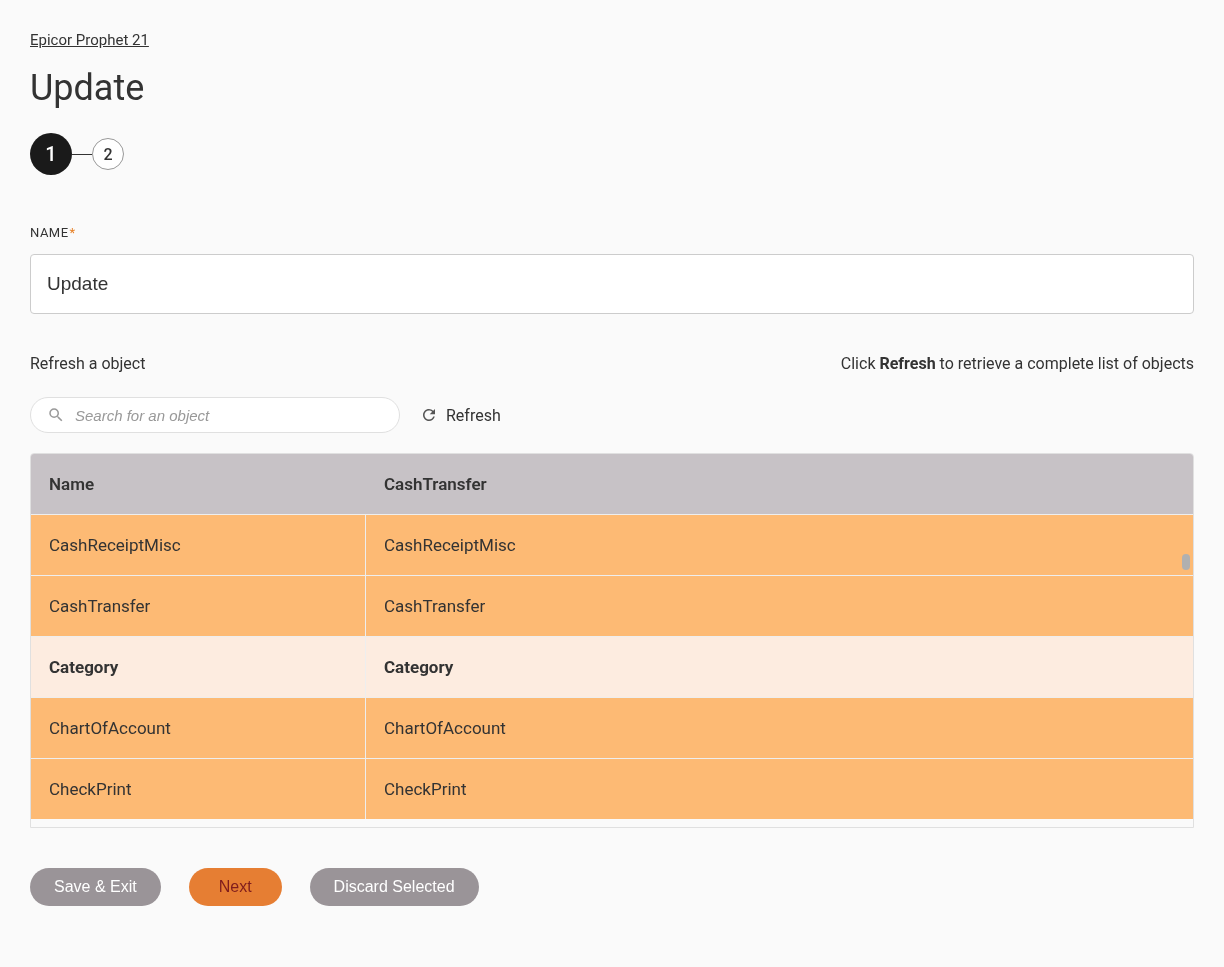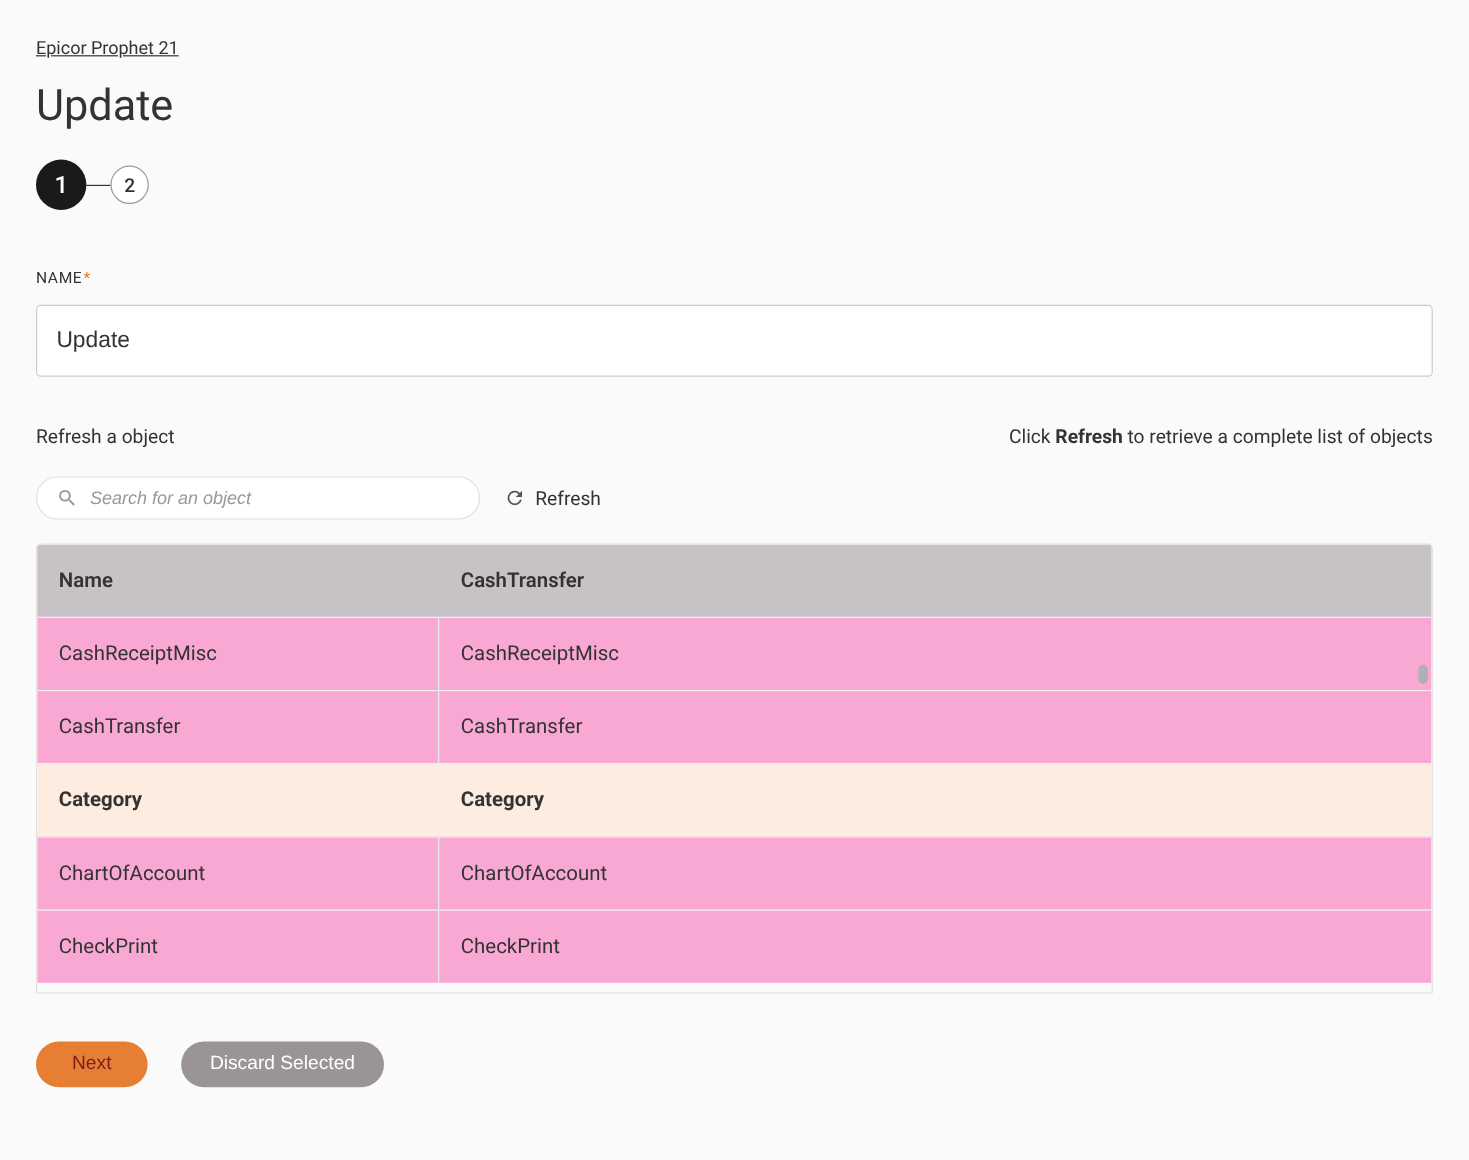--- a/index.html
+++ b/index.html
@@ -178,21 +178,21 @@
     }
     .table-body {
       position: relative;
       height: 313px;
       overflow: hidden;
     }
     .table-row {
       display: flex;
       border-top: 1px solid #eee;
       cursor: pointer;
-      background: #f9a8d4;
+      background: #fdba74;
     }
     .table-row.selected {
       background: #fdece0;
     }
     .table-row.selected .td {
       font-weight: 700;
     }
     .td {
       padding: 20px 18px;
       font-size: 17px;
@@ -301,18 +301,19 @@
       </div>
       <div class="table-row">
         <div class="td col-name">CheckPrint</div>
         <div class="td col-desc">CheckPrint</div>
       </div>
       <div class="scrollbar"></div>
   </div>
 </div>
 
 <div class="footer-buttons">
+  <button class="btn btn-gray">Save &amp; Exit</button>
   <button class="btn btn-orange">Next</button>
   <button class="btn btn-gray">Discard Selected</button>
 </div>
 
 
 
 
 </body></html>

